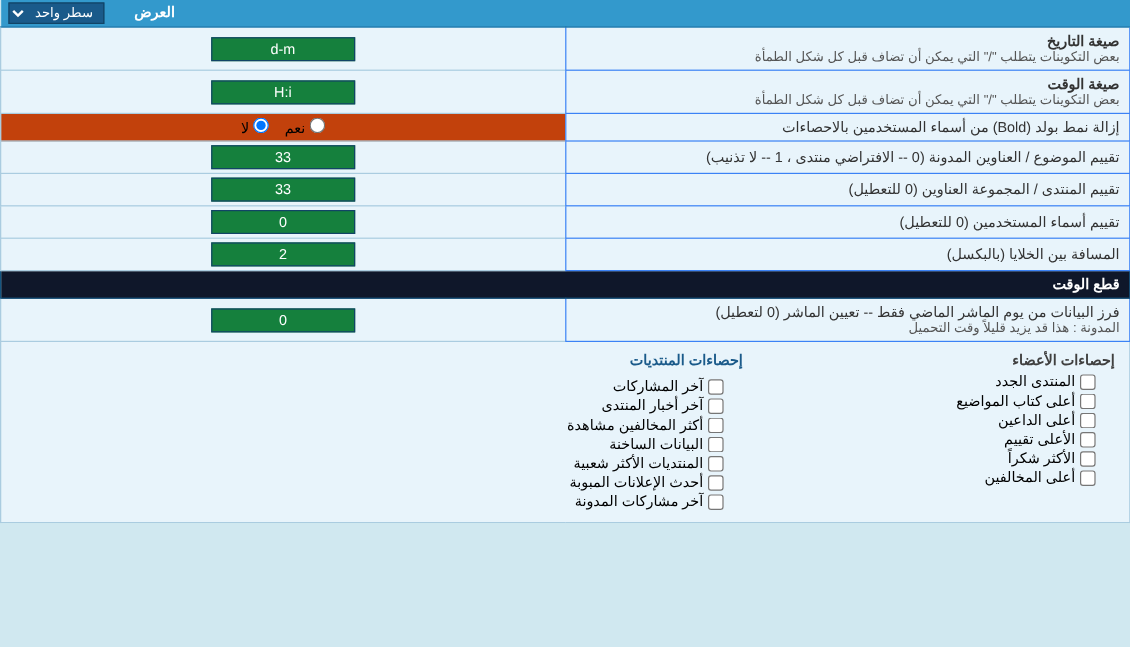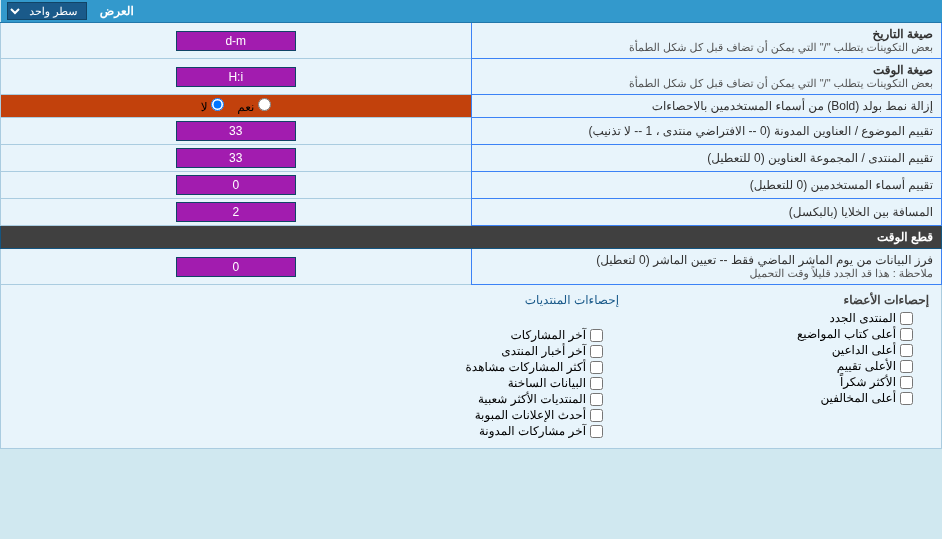--- a/index.html
+++ b/index.html
@@ -23,36 +23,36 @@
       width: 50%;
     }
     .row-input {
       background: #e8f4fb;
       padding: 3px 6px;
       border: 1px solid #aacce0;
       width: 50%;
       text-align: center;
     }
     .input-dark {
-      background: #a21caf;
+      background: #15803d;
       color: #fff;
       border: 1px solid #114466;
       padding: 2px 8px;
       text-align: center;
       width: 120px;
       display: inline-block;
     }
     .radio-row {
       background: #c2410c;
       padding: 3px 6px;
       border: 1px solid #aacce0;
       text-align: center;
     }
     .blue-section {
-      background: #404040;
+      background: #0f172a;
       color: #fff;
       padding: 4px 8px;
       font-weight: bold;
       text-align: right;
       border: 1px solid #145580;
     }
     .stats-area {
       background: #e8f4fb;
       border: 1px solid #aacce0;
       padding: 4px;
@@ -86,21 +86,21 @@
     }
   </style>
 </head>
 <body>
 
 <table class="main-table">
 
   <tbody>
       <tr>
     <td colspan="2" class="top-bar">
-      <span style="color:#fff; font-weight:bold; margin-left:10px;">العرض</span>
+      <span style="color:#fff; font-weight:bold; margin-left:22px;">العرض</span>
       <select class="select-small">
         <option>سطر واحد</option>
         <option>سطرين</option>
         <option>ثلاثة أسطر</option>
       </select>
     </td>
   </tr>
 
   <tr>
     <td class="row-label">
@@ -177,21 +177,21 @@
 
   <tr>
     <td colspan="2" class="blue-section">
       <span>قطع الوقت</span>
     </td>
   </tr>
 
   <tr>
     <td class="row-label">
       <div>فرز البيانات من يوم الماشر الماضي فقط -- تعيين الماشر (0 لتعطيل)</div>
-      <div class="note-text">ملاحظة : هذا قد الجدد قليلاً وقت التحميل</div>
+      <div class="note-text">المدونة : هذا قد يزيد قليلاً وقت التحميل</div>
     </td>
     <td class="row-input">
       <div class="input-dark">0</div>
     </td>
   </tr>
 
 
   <tr>
     <td colspan="2" class="stats-area">
       <table style="width:100%; direction:rtl;">
@@ -220,32 +220,32 @@
               <input type="checkbox" style="">
               <span>الأكثر شكراً</span>
             </div>
             <div class="stats-item">
               <input type="checkbox" style="">
               <span>أعلى المخالفين</span>
             </div>
           </td>
 
           <td style="vertical-align:top; width:33%; padding:2px 6px;">
-            <div style="font-weight:normal; color:#1a5a8a; margin-bottom:21px;">إحصاءات المنتديات</div>
+            <div style="font-weight:bold; color:#1a5a8a; margin-bottom:8px;">إحصاءات المنتديات</div>
             <div class="stats-item">
               <input type="checkbox" style="">
               <span>آخر المشاركات</span>
             </div>
             <div class="stats-item">
               <input type="checkbox" style="">
               <span>آخر أخبار المنتدى</span>
             </div>
             <div class="stats-item">
               <input type="checkbox" style="">
-              <span>أكثر المشاركات مشاهدة</span>
+              <span>أكثر المخالفين مشاهدة</span>
             </div>
             <div class="stats-item">
               <input type="checkbox" style="">
               <span>البيانات الساخنة</span>
             </div>
             <div class="stats-item">
               <input type="checkbox" style="">
               <span>المنتديات الأكثر شعبية</span>
             </div>
             <div class="stats-item">

